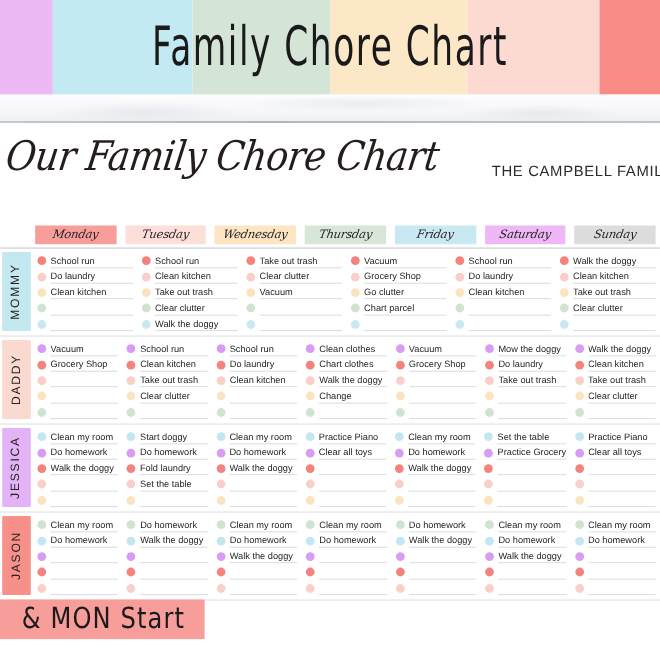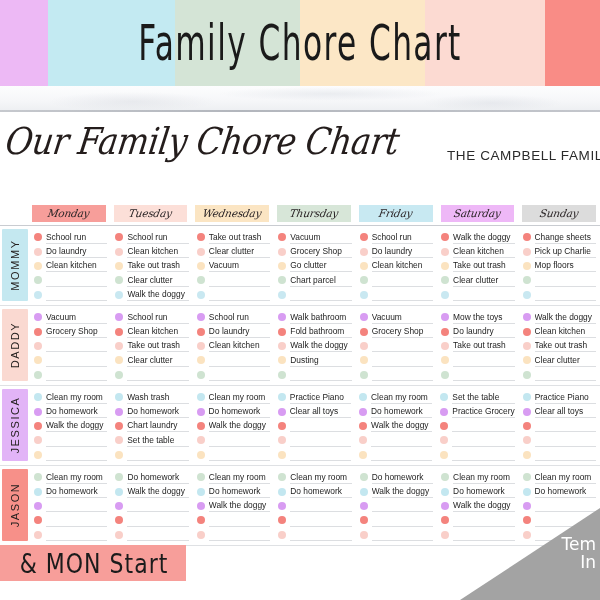--- a/index.html
+++ b/index.html
@@ -420,42 +420,20 @@
               </div>
               <div class="task-line">
                 <span class="dot" style="background: rgb(207, 227, 209);"></span>
                 <span class="task-text">Clear clutter</span>
               </div>
               <div class="task-line">
                 <span class="dot" style="background: rgb(201, 232, 241);"></span>
                 <span class="task-text empty"></span>
               </div>
             </div>
-            <div class="day-col">
-              <div class="task-line">
-                <span class="dot" style="background: rgb(244, 131, 125);"></span>
-                <span class="task-text">Change sheets</span>
-              </div>
-              <div class="task-line">
-                <span class="dot" style="background: rgb(249, 207, 201);"></span>
-                <span class="task-text">Pick up Charlie</span>
-              </div>
-              <div class="task-line">
-                <span class="dot" style="background: rgb(251, 227, 192);"></span>
-                <span class="task-text">Mop floors</span>
-              </div>
-              <div class="task-line">
-                <span class="dot" style="background: rgb(207, 227, 209);"></span>
-                <span class="task-text empty"></span>
-              </div>
-              <div class="task-line">
-                <span class="dot" style="background: rgb(201, 232, 241);"></span>
-                <span class="task-text empty"></span>
-              </div>
-            </div>
           </div>
           <div class="rule thin"></div>
           <div class="person-row">
             <div class="name-tab" style="background: rgb(250, 217, 209);">
               <span>DADDY</span>
             </div>
             <div class="day-col">
               <div class="task-line">
                 <span class="dot" style="background: rgb(216, 156, 242);"></span>
                 <span class="task-text">Vacuum</span>
@@ -517,33 +495,33 @@
                 <span class="task-text empty"></span>
               </div>
               <div class="task-line">
                 <span class="dot" style="background: rgb(207, 227, 209);"></span>
                 <span class="task-text empty"></span>
               </div>
             </div>
             <div class="day-col">
               <div class="task-line">
                 <span class="dot" style="background: rgb(216, 156, 242);"></span>
-                <span class="task-text">Walk bathroom</span>
-              </div>
-              <div class="task-line">
-                <span class="dot" style="background: rgb(244, 131, 125);"></span>
-                <span class="task-text">Fold bathroom</span>
-              </div>
-              <div class="task-line">
-                <span class="dot" style="background: rgb(249, 207, 201);"></span>
-                <span class="task-text">Walk the doggy</span>
-              </div>
-              <div class="task-line">
-                <span class="dot" style="background: rgb(251, 227, 192);"></span>
-                <span class="task-text">Dusting</span>
+                <span class="task-text">Clean clothes</span>
+              </div>
+              <div class="task-line">
+                <span class="dot" style="background: rgb(244, 131, 125);"></span>
+                <span class="task-text">Chart clothes</span>
+              </div>
+              <div class="task-line">
+                <span class="dot" style="background: rgb(249, 207, 201);"></span>
+                <span class="task-text">Walk the doggy</span>
+              </div>
+              <div class="task-line">
+                <span class="dot" style="background: rgb(251, 227, 192);"></span>
+                <span class="task-text">Change</span>
               </div>
               <div class="task-line">
                 <span class="dot" style="background: rgb(207, 227, 209);"></span>
                 <span class="task-text empty"></span>
               </div>
             </div>
             <div class="day-col">
               <div class="task-line">
                 <span class="dot" style="background: rgb(216, 156, 242);"></span>
                 <span class="task-text">Vacuum</span>
@@ -561,21 +539,21 @@
                 <span class="task-text empty"></span>
               </div>
               <div class="task-line">
                 <span class="dot" style="background: rgb(207, 227, 209);"></span>
                 <span class="task-text empty"></span>
               </div>
             </div>
             <div class="day-col">
               <div class="task-line">
                 <span class="dot" style="background: rgb(216, 156, 242);"></span>
-                <span class="task-text">Mow the toys</span>
+                <span class="task-text">Mow the doggy</span>
               </div>
               <div class="task-line">
                 <span class="dot" style="background: rgb(244, 131, 125);"></span>
                 <span class="task-text">Do laundry</span>
               </div>
               <div class="task-line">
                 <span class="dot" style="background: rgb(249, 207, 201);"></span>
                 <span class="task-text">Take out trash</span>
               </div>
               <div class="task-line">
@@ -633,29 +611,29 @@
                 <span class="task-text empty"></span>
               </div>
               <div class="task-line">
                 <span class="dot" style="background: rgb(251, 227, 192);"></span>
                 <span class="task-text empty"></span>
               </div>
             </div>
             <div class="day-col">
               <div class="task-line">
                 <span class="dot" style="background: rgb(195, 231, 240);"></span>
-                <span class="task-text">Wash trash</span>
-              </div>
-              <div class="task-line">
-                <span class="dot" style="background: rgb(216, 156, 242);"></span>
-                <span class="task-text">Do homework</span>
-              </div>
-              <div class="task-line">
-                <span class="dot" style="background: rgb(244, 131, 125);"></span>
-                <span class="task-text">Chart laundry</span>
+                <span class="task-text">Start doggy</span>
+              </div>
+              <div class="task-line">
+                <span class="dot" style="background: rgb(216, 156, 242);"></span>
+                <span class="task-text">Do homework</span>
+              </div>
+              <div class="task-line">
+                <span class="dot" style="background: rgb(244, 131, 125);"></span>
+                <span class="task-text">Fold laundry</span>
               </div>
               <div class="task-line">
                 <span class="dot" style="background: rgb(249, 207, 201);"></span>
                 <span class="task-text">Set the table</span>
               </div>
               <div class="task-line">
                 <span class="dot" style="background: rgb(251, 227, 192);"></span>
                 <span class="task-text empty"></span>
               </div>
             </div>
@@ -932,21 +910,14 @@
           </div>
           <div class="rule thin"></div>
         </div>
     </div>
   </div>
 
   <div class="start-banner">
     <span>&amp; MON Start</span>
   </div>
 
-  <div class="corner-wrap">
-    <div class="corner-tri"></div>
-    <div class="corner-text">
-      <div class="l1">Tem</div>
-      <div class="l2">In</div>
-    </div>
-  </div>
 
 </div>
 
 </body></html>

